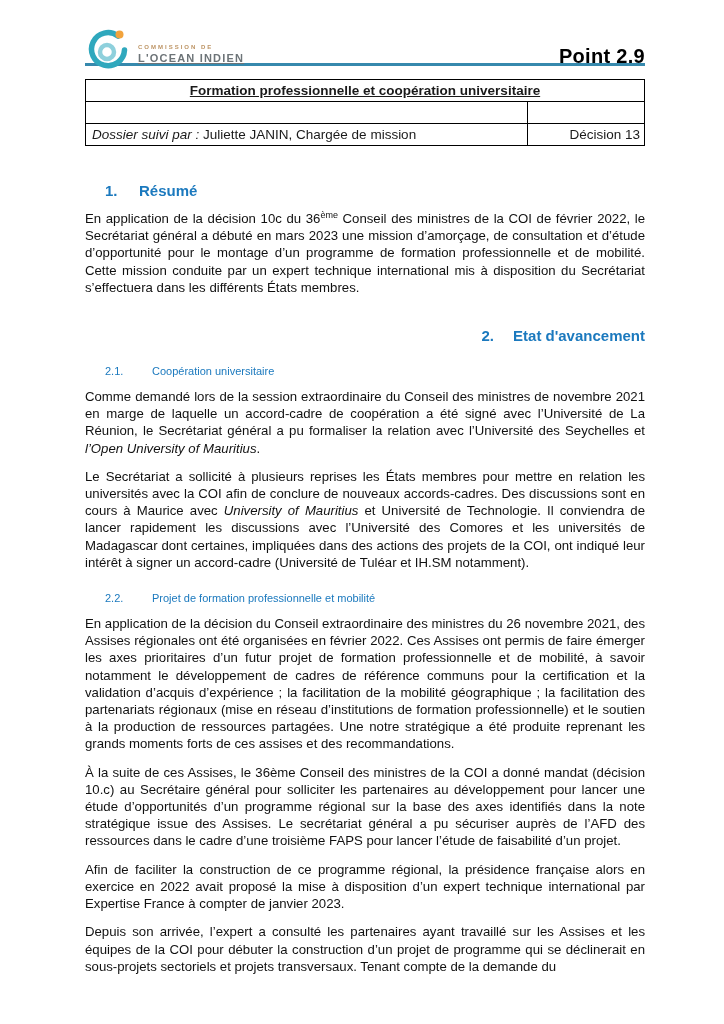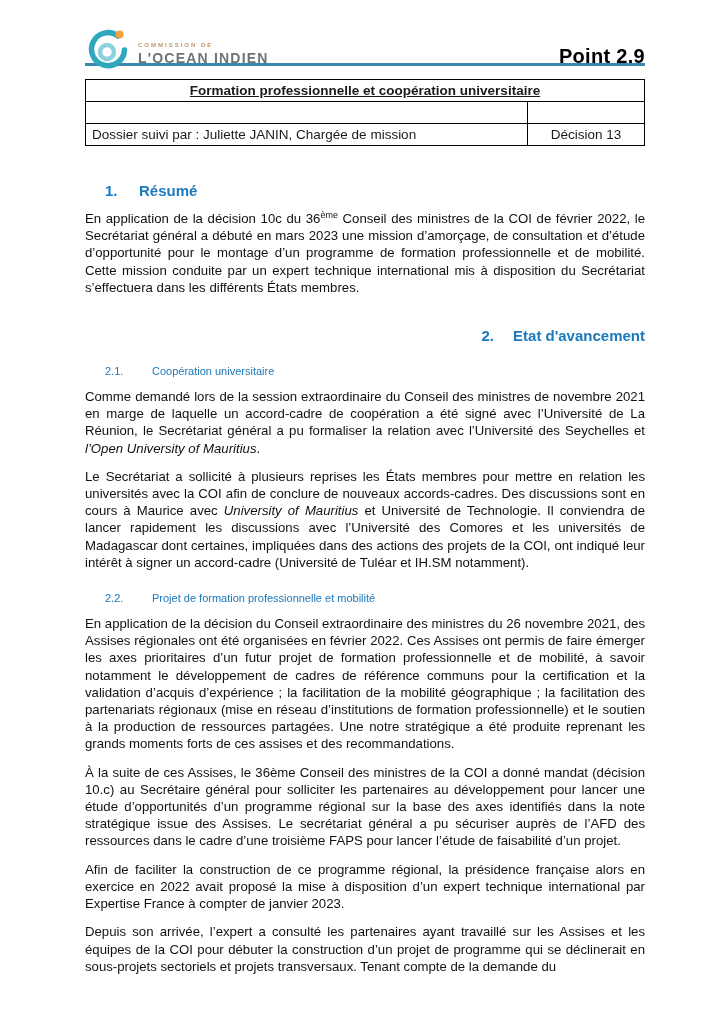--- a/index.html
+++ b/index.html
@@ -21,34 +21,34 @@
     overflow:hidden;
   }
   .content{
     position:absolute;left:85px;top:0;width:560px;
   }
   
   .header-row{display:flex;justify-content:space-between;align-items:flex-start;padding-top:27px;height:63px;}
   .logo{display:flex;align-items:center;gap:7px;}
   .logo-text{display:flex;flex-direction:column;gap:2px;padding-top:4px;}
   .logo-line1{font-size:6px;letter-spacing:2px;color:#bd9464;font-weight:bold;}
-  .logo-line2{font-size:14px;letter-spacing:1.2px;color:#6d7478;font-weight:bold;}
+  .logo-line2{font-size:11px;letter-spacing:1.2px;color:#6d7478;font-weight:bold;text-decoration:underline;}
   .point-label{font-size:20px;font-weight:bold;letter-spacing:.3px;margin-top:18px;color:#000;}
   .rule-blue{height:3px;background:var(--rule-blue);}
   
   .doc-table{width:100%;border-collapse:collapse;margin-top:13px;}
   .doc-table td{border:1.5px solid #000;font-size:13.5px;vertical-align:middle;}
   .doc-table .title-cell{
     text-align:center;font-weight:bold;text-decoration:underline;
     height:22px;padding:1px 4px;
   }
   .doc-table .spacer-cell{height:13px;padding:0;}
   .doc-table .dossier-cell{height:22px;padding:1px 6px;}
-  .doc-table .decision-cell{height:22px;text-align:center;padding:1px 4px;width:117px;}
-  .dossier-label{}
+  .doc-table .decision-cell{height:22px;text-align:right;padding:1px 4px;width:117px;}
+  .dossier-label{font-style:italic;}
   
   .h-level1{
     color:var(--heading-blue);font-weight:bold;font-size:15px;
     padding-left:20px;margin-top:36px;margin-bottom:9px;
   }
   .h-level1 .h-num{display:inline-block;min-width:15px;margin-right:19px;}
   .h-level2{
     color:var(--heading-blue);font-weight:normal;font-size:11px;
     padding-left:20px;margin-top:21px;margin-bottom:9px;
   }

